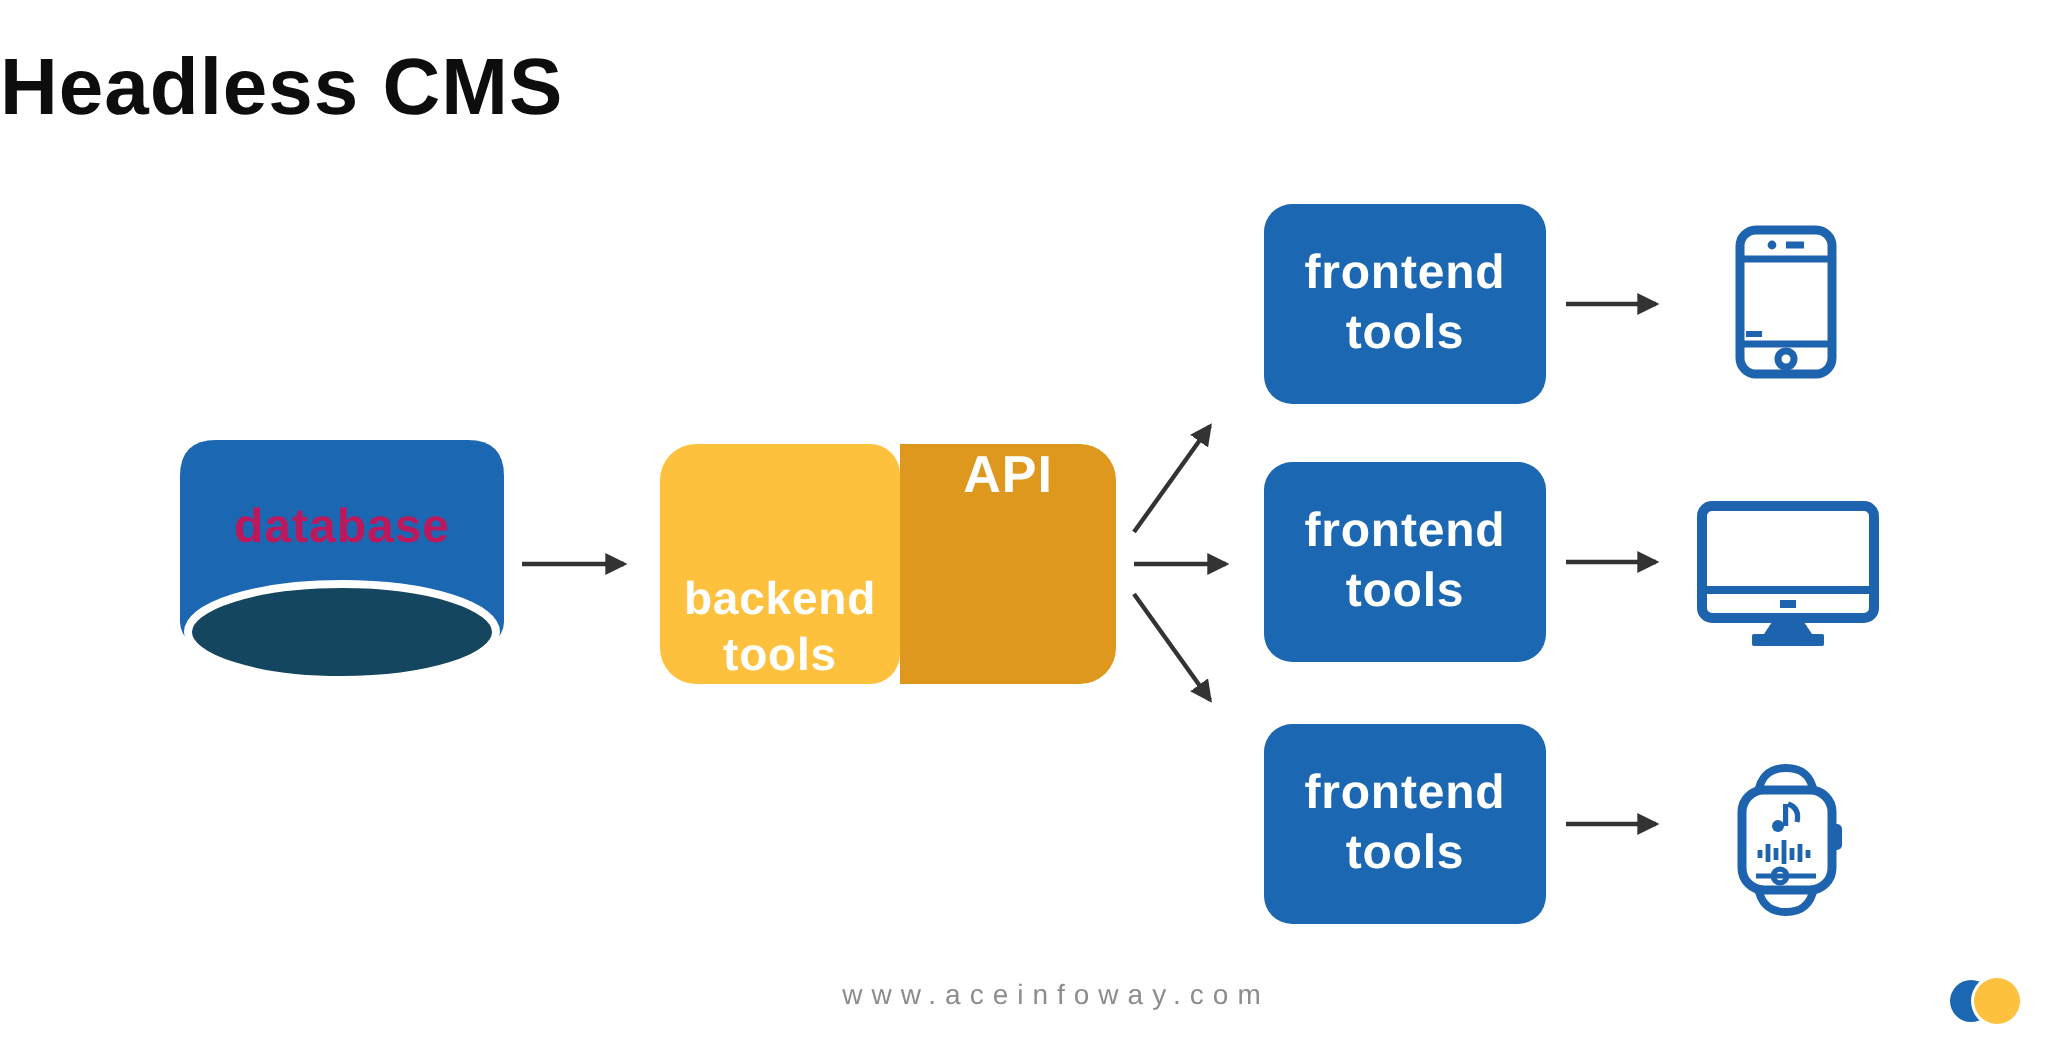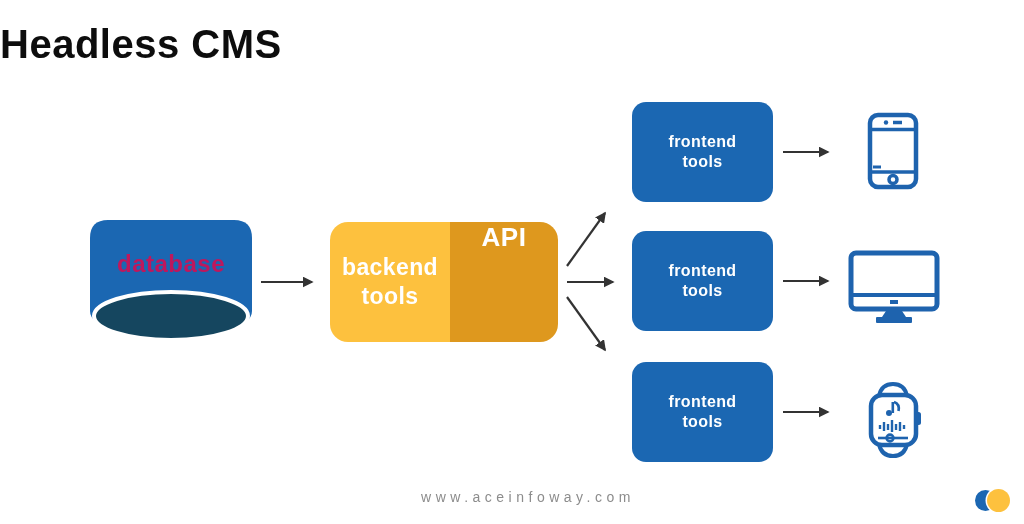--- a/index.html
+++ b/index.html
@@ -33,39 +33,39 @@
     position:absolute;left:0;top:34px;width:100%;text-align:center;
     color:#be185d;font-size:24px;font-weight:700;letter-spacing:.5px;
   }
 
   
   .backend-box{
     position:absolute;left:330px;top:222px;width:228px;height:120px;
     border-radius:18px;overflow:hidden;display:flex;
   }
   .backend-left{
-    flex:1;background:var(--yellow);display:flex;align-items:center;justify-content:center;
+    flex:1;background:var(--yellow);display:flex;align-items:flex-end;justify-content:center;border-radius:15px;
   }
   .backend-right{
     width:108px;background:var(--orange);display:flex;align-items:flex-start;justify-content:center;
   }
   .box-label{
     color:#ffffff;font-size:23px;font-weight:700;line-height:1.25;
     text-align:center;white-space:pre-line;letter-spacing:.4px;
   }
   .api-label{color:#ffffff;font-size:26px;font-weight:700;letter-spacing:.5px;}
 
   
   .frontend-box{
     position:absolute;left:632px;width:141px;height:100px;
     background:var(--primary-blue);border-radius:14px;
     display:flex;align-items:center;justify-content:center;
   }
   .fb-1{top:102px;} .fb-2{top:231px;} .fb-3{top:362px;}
-  .frontend-box .box-label{font-size:16px;}
+  .frontend-box .box-label{font-size:24px;}
 
   
   .device{position:absolute;}
   .dev-phone{left:867px;top:112px;}
   .dev-monitor{left:848px;top:250px;}
   .dev-watch{left:861px;top:381px;}
   .icon-stroke{stroke:var(--icon-blue);fill:none;}
   .icon-fill{fill:var(--icon-blue);}
 
   .footer{

